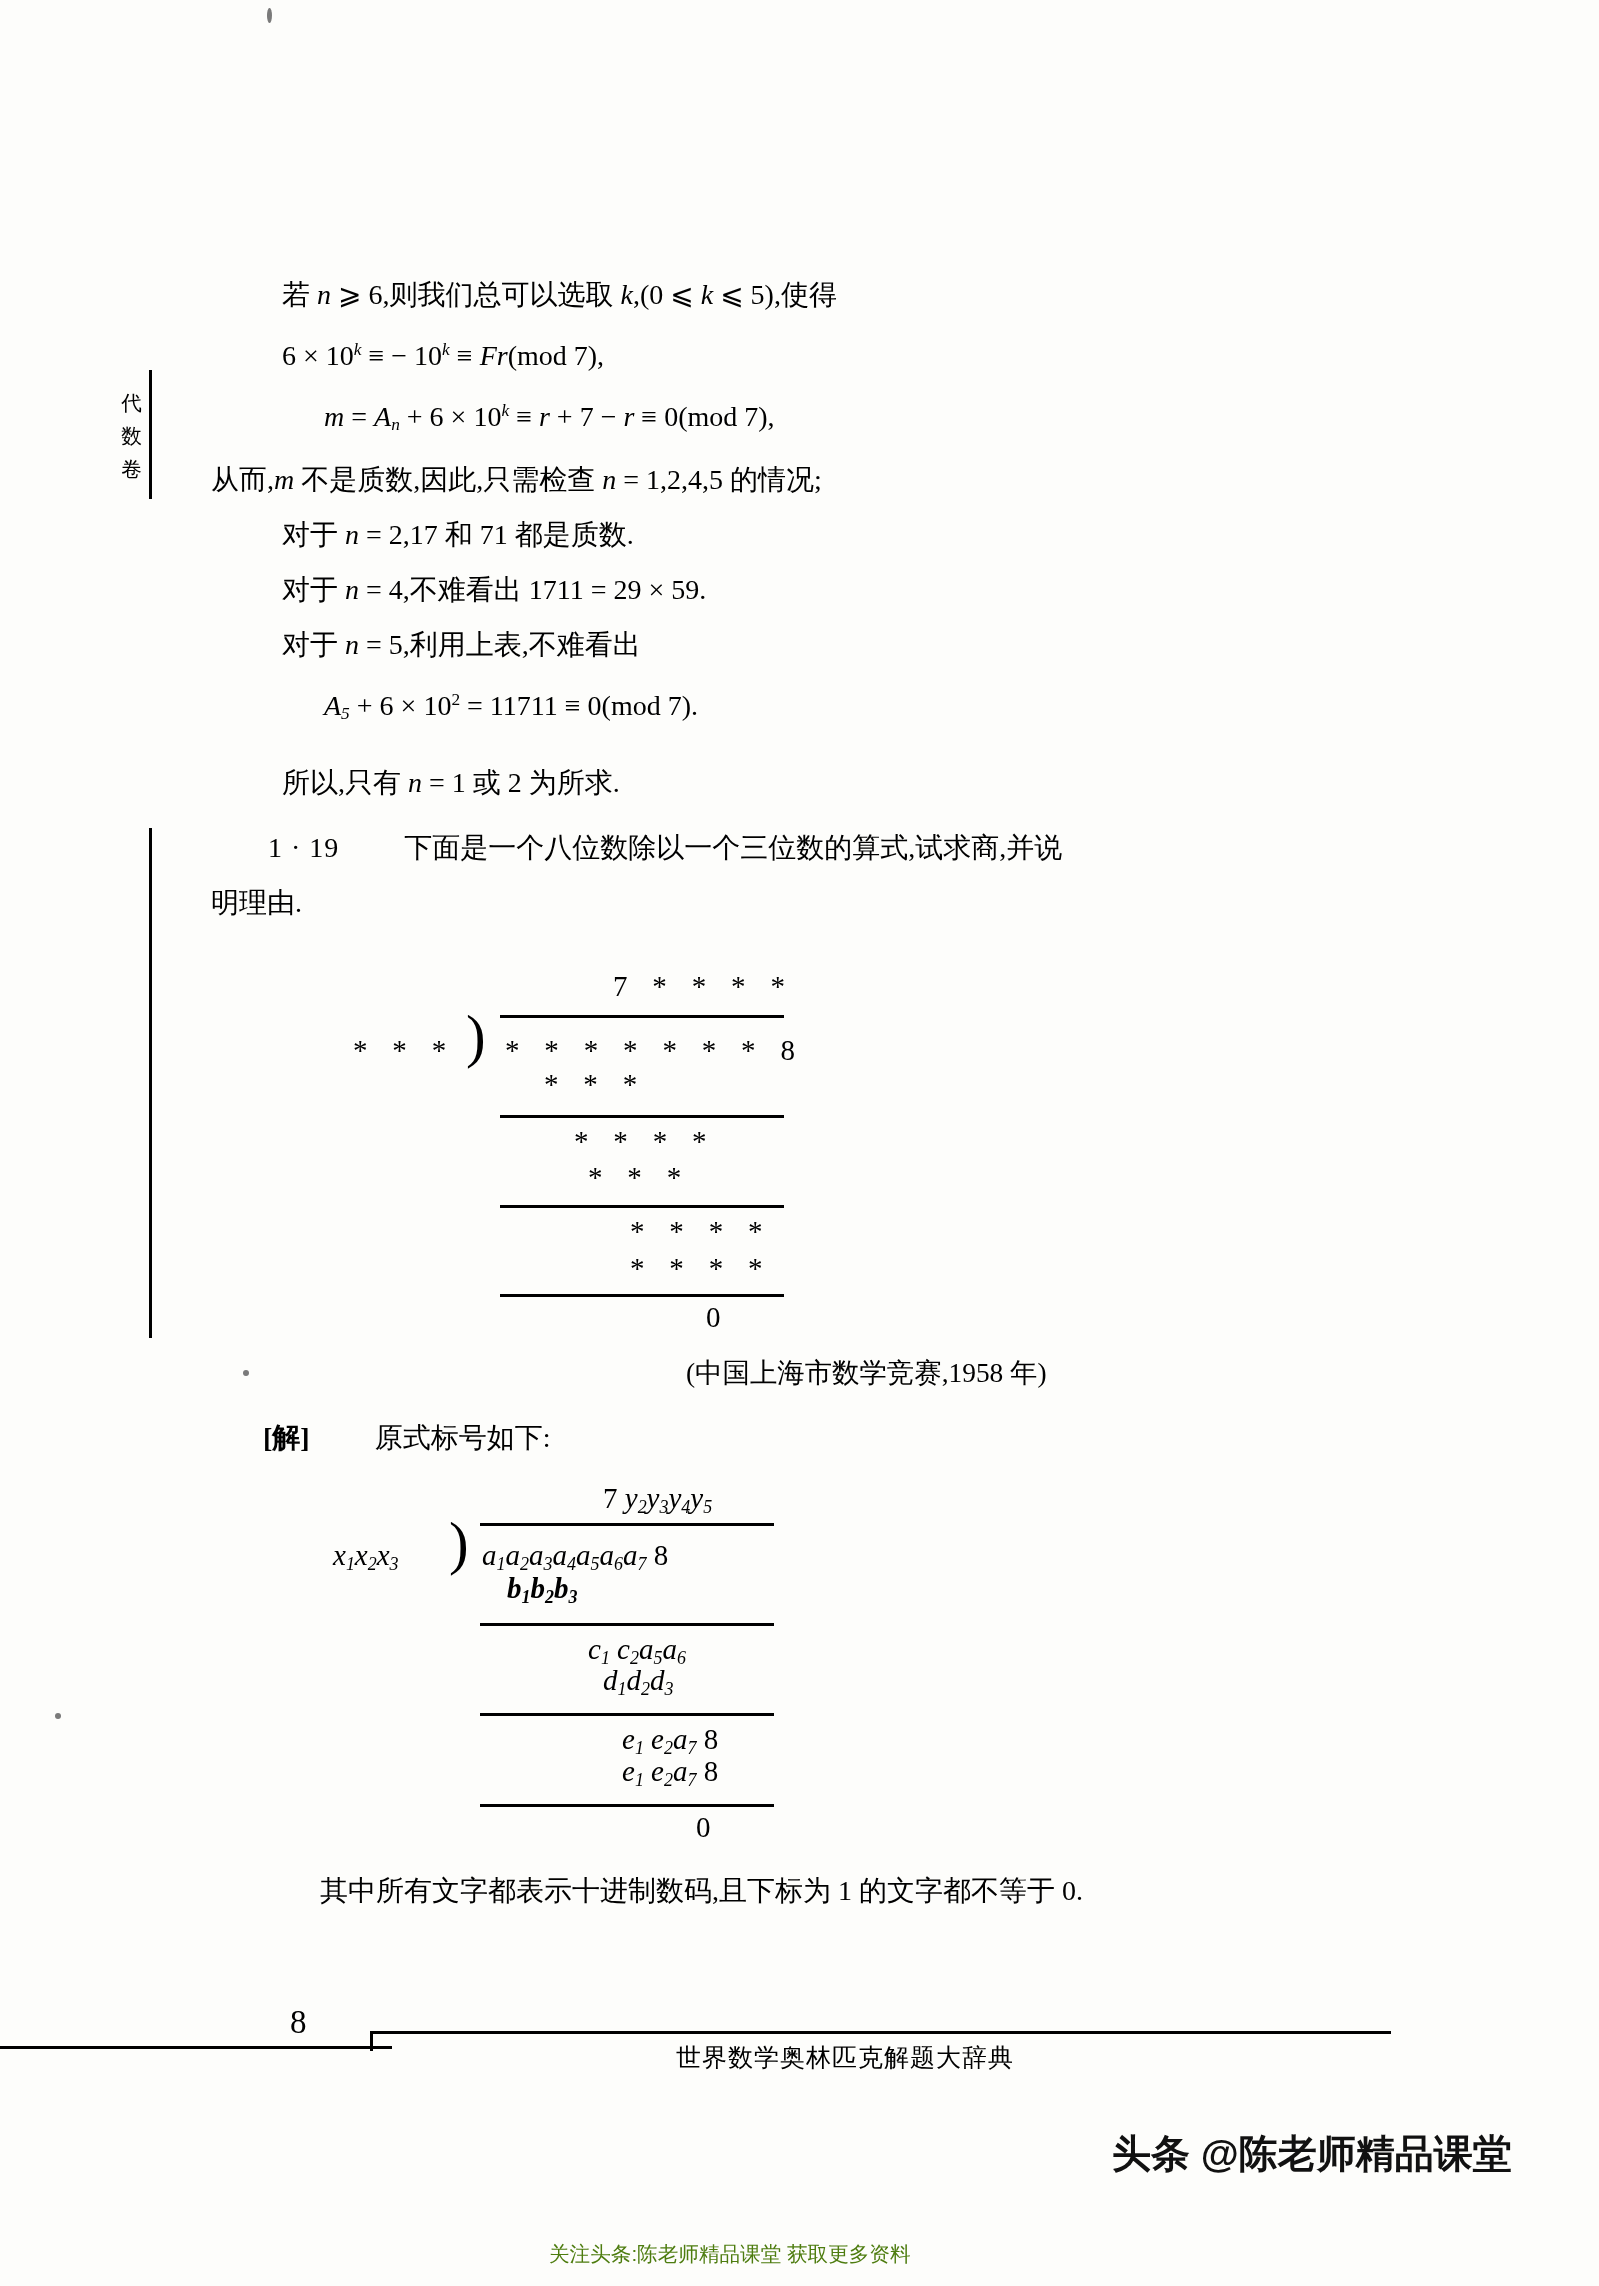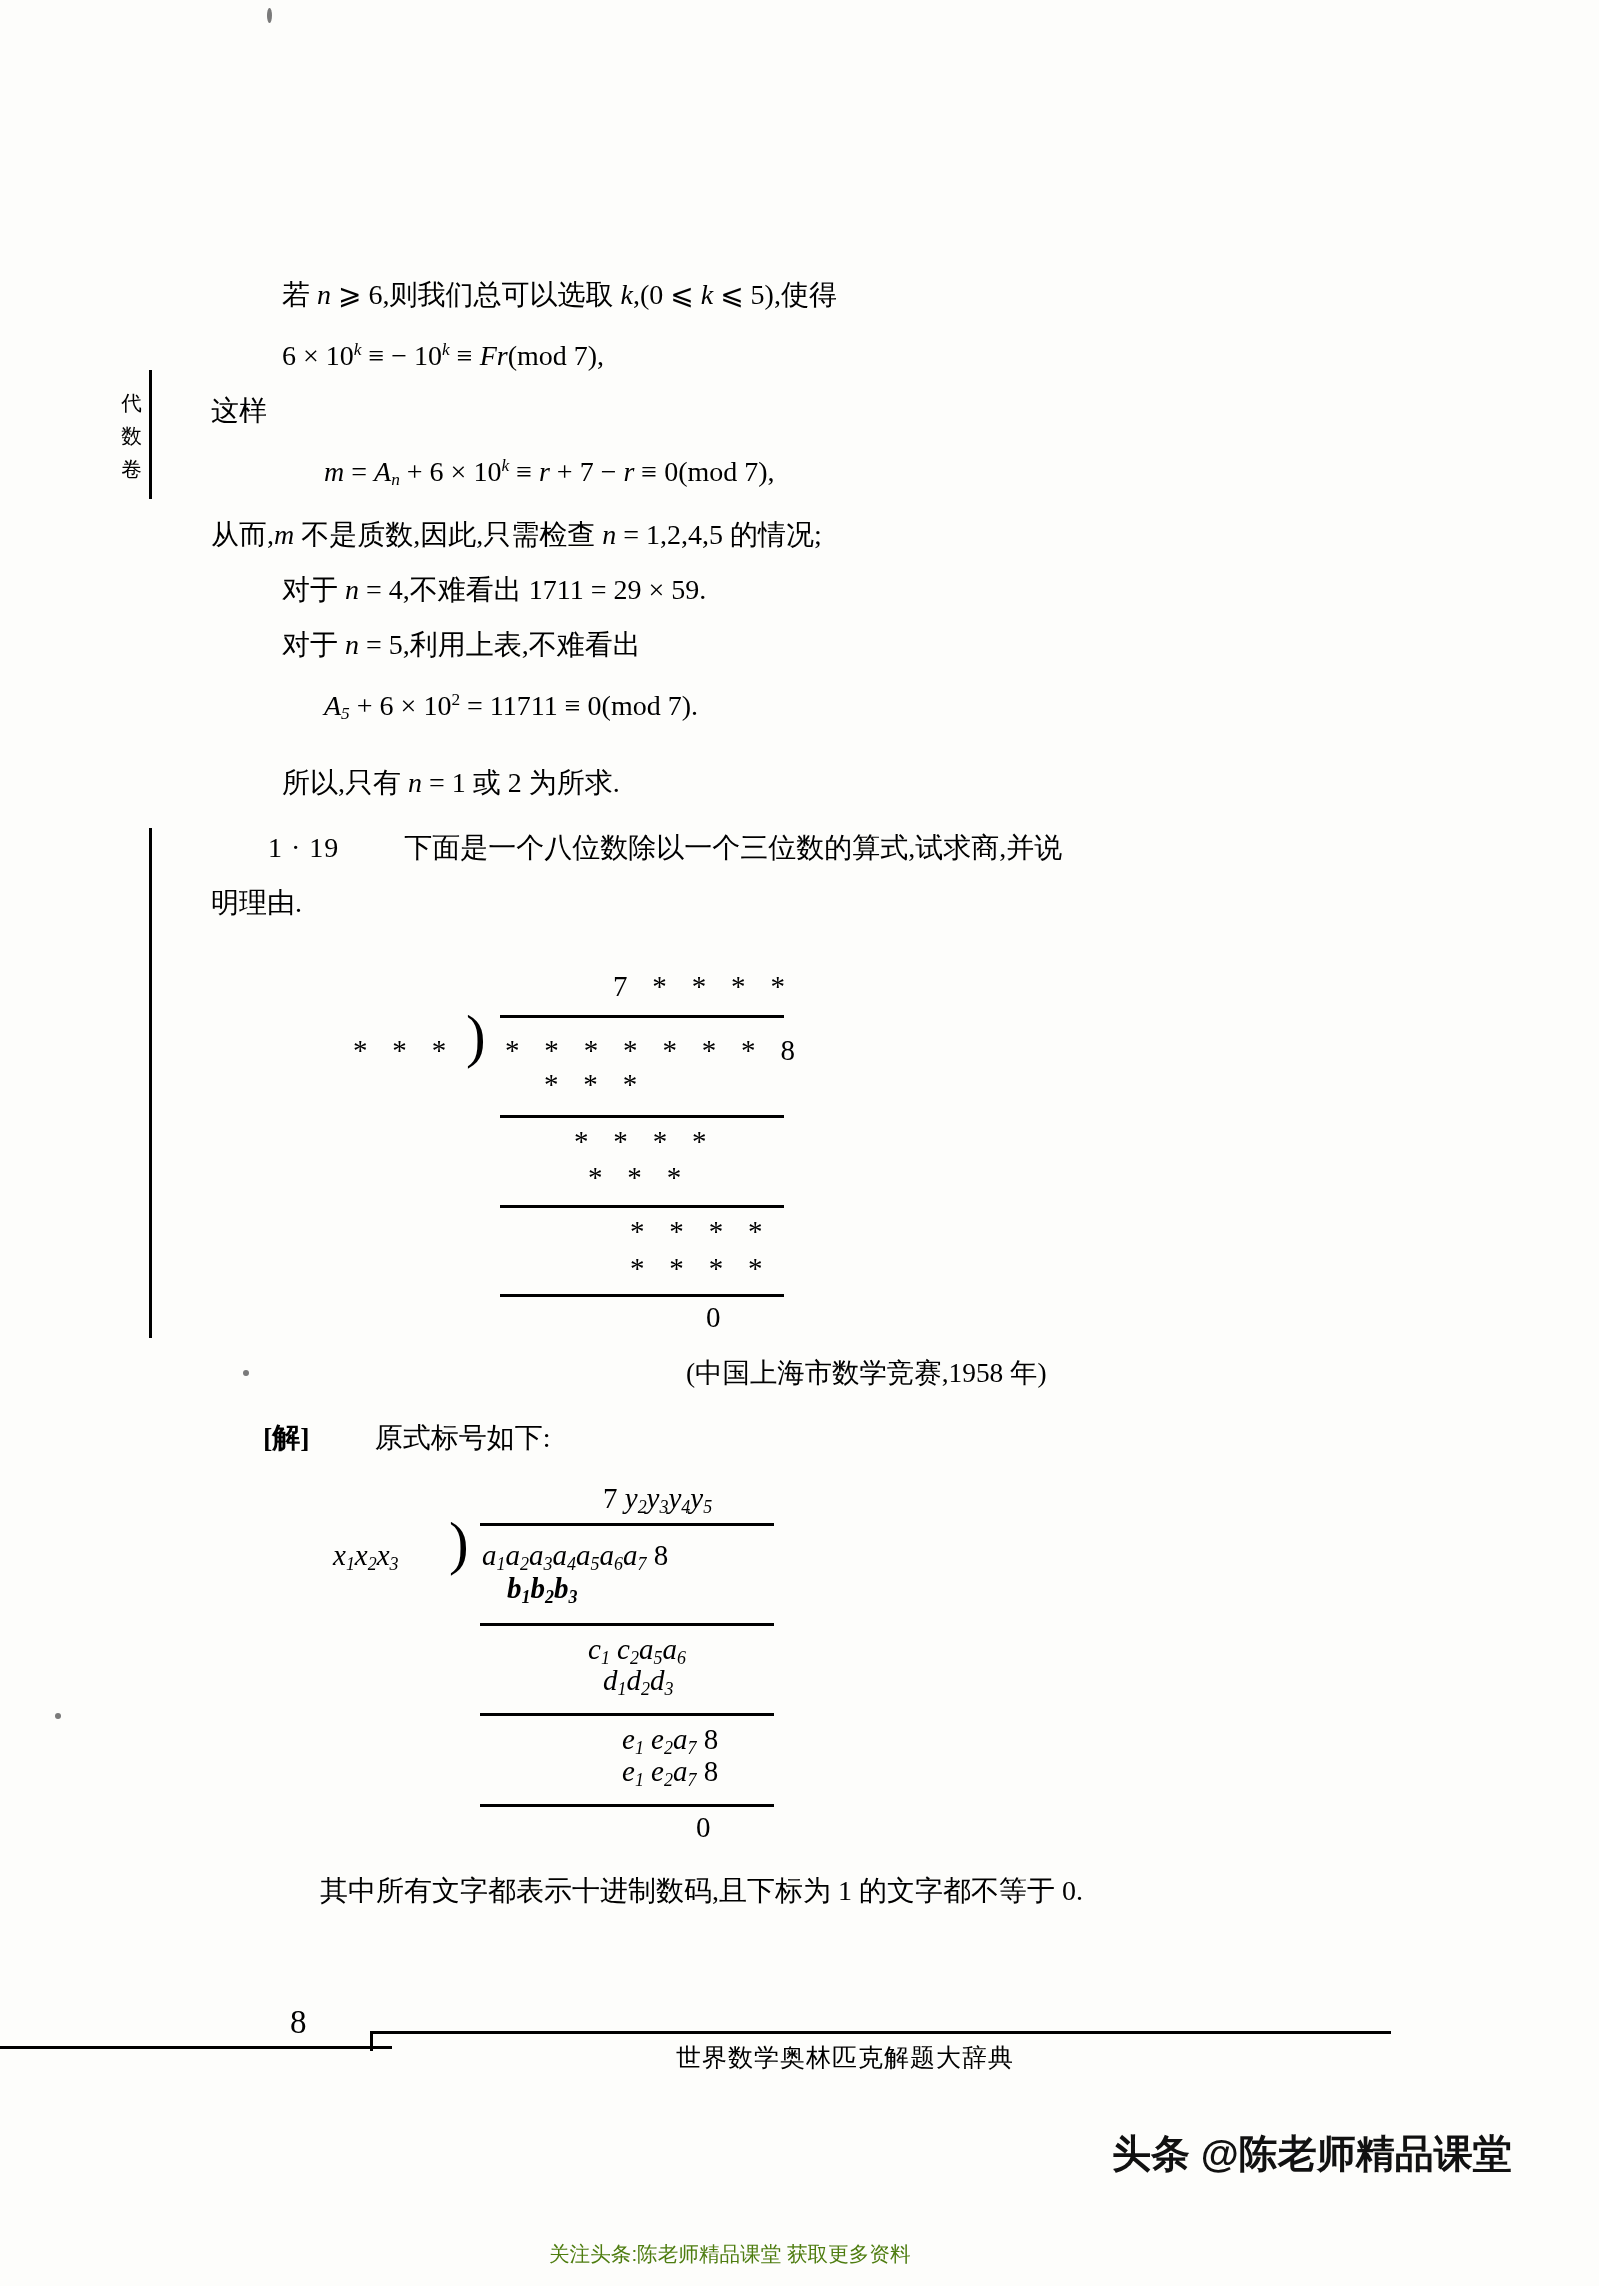--- a/index.html
+++ b/index.html
@@ -219,31 +219,33 @@
   <div class="col">
 
     <div class="ln ind1">
       若&nbsp;<i class="v">n</i>&nbsp;⩾&nbsp;6,则我们总可以选取&nbsp;<i class="v">k</i>,(0&nbsp;⩽&nbsp;<i class="v">k</i>&nbsp;⩽&nbsp;5),使得
     </div>
 
     <div class="ln ind1">
       6 × 10<span class="sup">k</span> ≡ − 10<span class="sup">k</span> ≡ <i class="v">Fr</i>(mod 7),
     </div>
 
-    <div class="ln">这样</div>
 
     <div class="ln ind3">
       <i class="v">m</i> = <i class="v">A</i><span class="sub">n</span> + 6 × 10<span class="sup">k</span> ≡ <i class="v">r</i> + 7 − <i class="v">r</i> ≡ 0(<span class="rm">mod</span> 7),
     </div>
 
     <div class="ln">
       从而,<i class="v">m</i>&nbsp;不是质数,因此,只需检查&nbsp;<i class="v">n</i>&nbsp;=&nbsp;1,2,4,5&nbsp;的情况;
     </div>
 
 
+    <div class="ln ind1">
+      对于&nbsp;<i class="v">n</i>&nbsp;=&nbsp;2,17&nbsp;和&nbsp;71&nbsp;都是质数.
+    </div>
 
     <div class="ln ind1">
       对于&nbsp;<i class="v">n</i>&nbsp;=&nbsp;4,不难看出&nbsp;1711&nbsp;=&nbsp;29&nbsp;×&nbsp;59.
     </div>
 
     <div class="ln ind1">
       对于&nbsp;<i class="v">n</i>&nbsp;=&nbsp;5,利用上表,不难看出
     </div>
 
     <div class="ln ind3">

